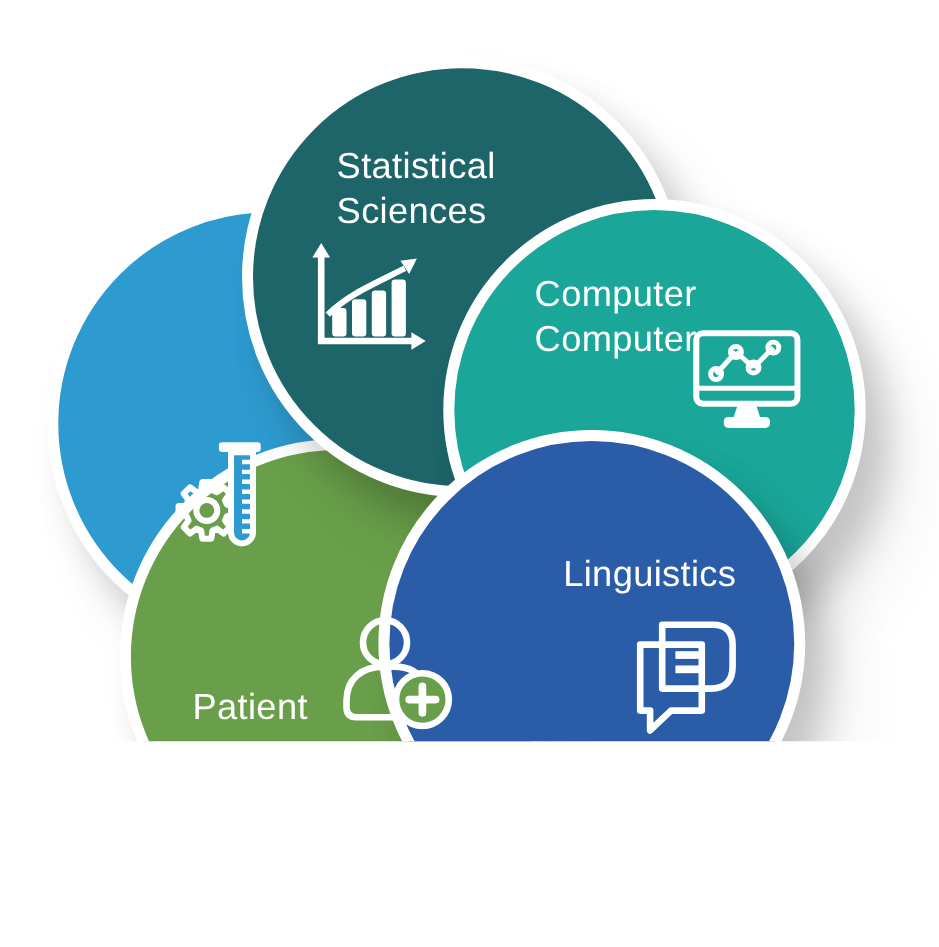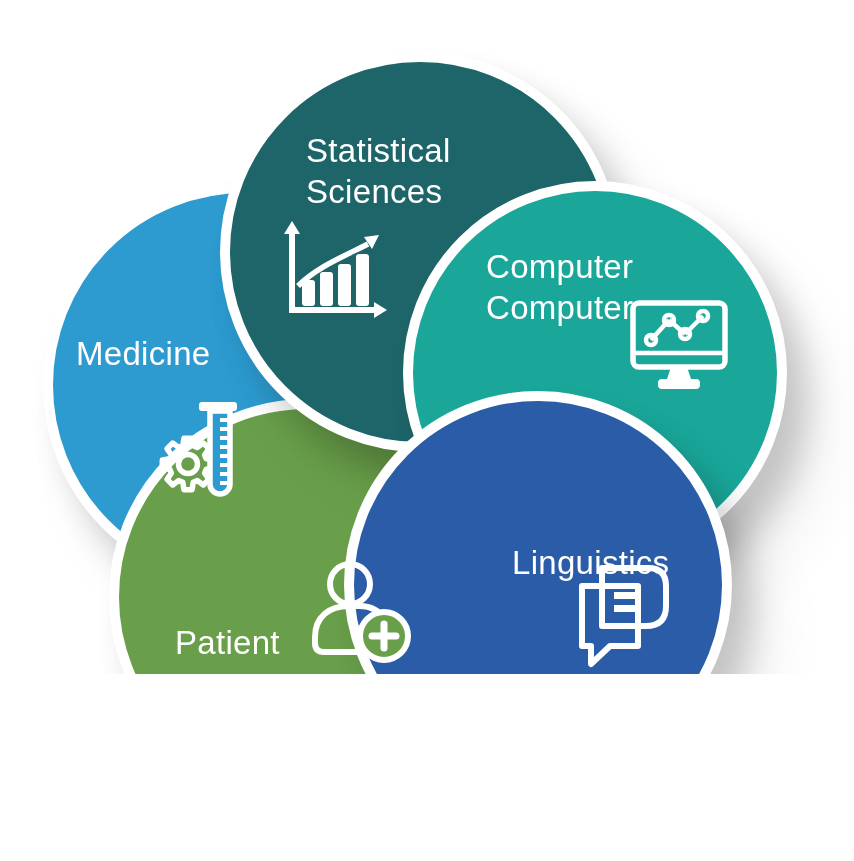--- a/index.html
+++ b/index.html
@@ -28,21 +28,21 @@
     color:#ffffff;
     font-size:33px;
     line-height:41px;
     letter-spacing:0.3px;
     white-space:nowrap;
   }
   .label span{display:block;}
   #label-statistical{left:306px; top:130px;}
   #label-cs         {left:486px; top:246px;}
   #label-medicine   {left:76px;  top:333px;}
-  #label-linguistics{left:512px; top:501px;margin-top:41px;}
+  #label-linguistics{left:512px; top:501px;}
   #label-patient    {left:175px; top:623px; line-height:40px;text-align:right;}
 
   .icon{position:absolute; z-index:10;}
   #icon-barchart {left:276px; top:220px;}
   #icon-monitor  {left:630px; top:300px;}
   #icon-bubbles  {left:574px; top:562px;}
   #icon-person   {left:302px; top:558px;}
   #icon-geartube {left:154px; top:400px;}
 
   .icon svg{display:block;}
@@ -60,23 +60,20 @@
   <div class="circle" id="circle-cs" style="background-color: rgb(26, 167, 154);"></div>
   <div class="circle" id="circle-linguistics" style="background-color: rgb(43, 92, 168);"></div>
 
   <div class="label" id="label-statistical">
     <span>Statistical</span>
     <span>Sciences</span>
   </div>
   <div class="label" id="label-cs">
     <span>Computer</span>
     <span>Computer</span>
-  </div>
-  <div class="label" id="label-medicine">
-    <span>Medicine</span>
   </div>
   <div class="label" id="label-linguistics">
     <span>Linguistics</span>
   </div>
   <div class="label" id="label-patient">
     <span>Patient</span>
   </div>
 
   <div class="icon" id="icon-barchart">
     <svg width="112" height="100" viewBox="0 0 112 100">

